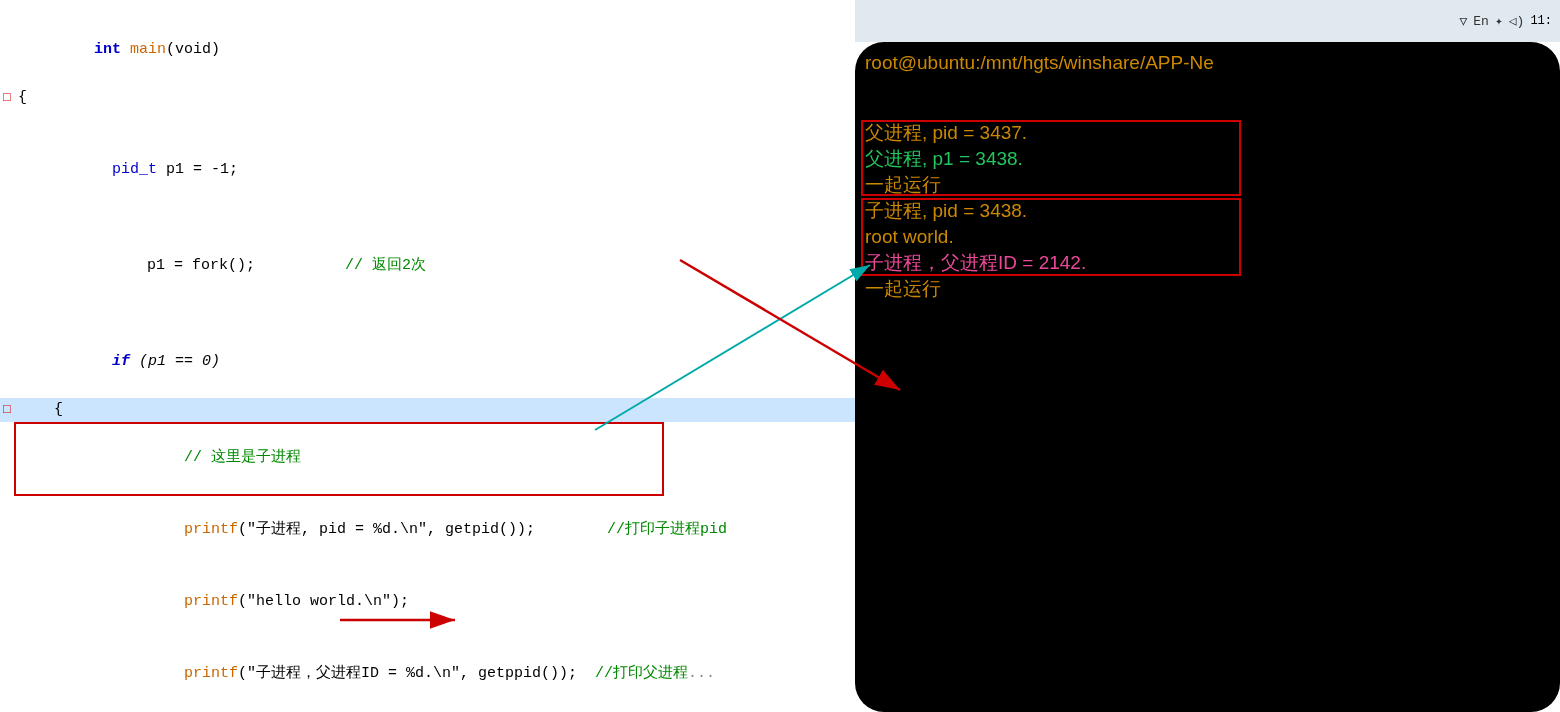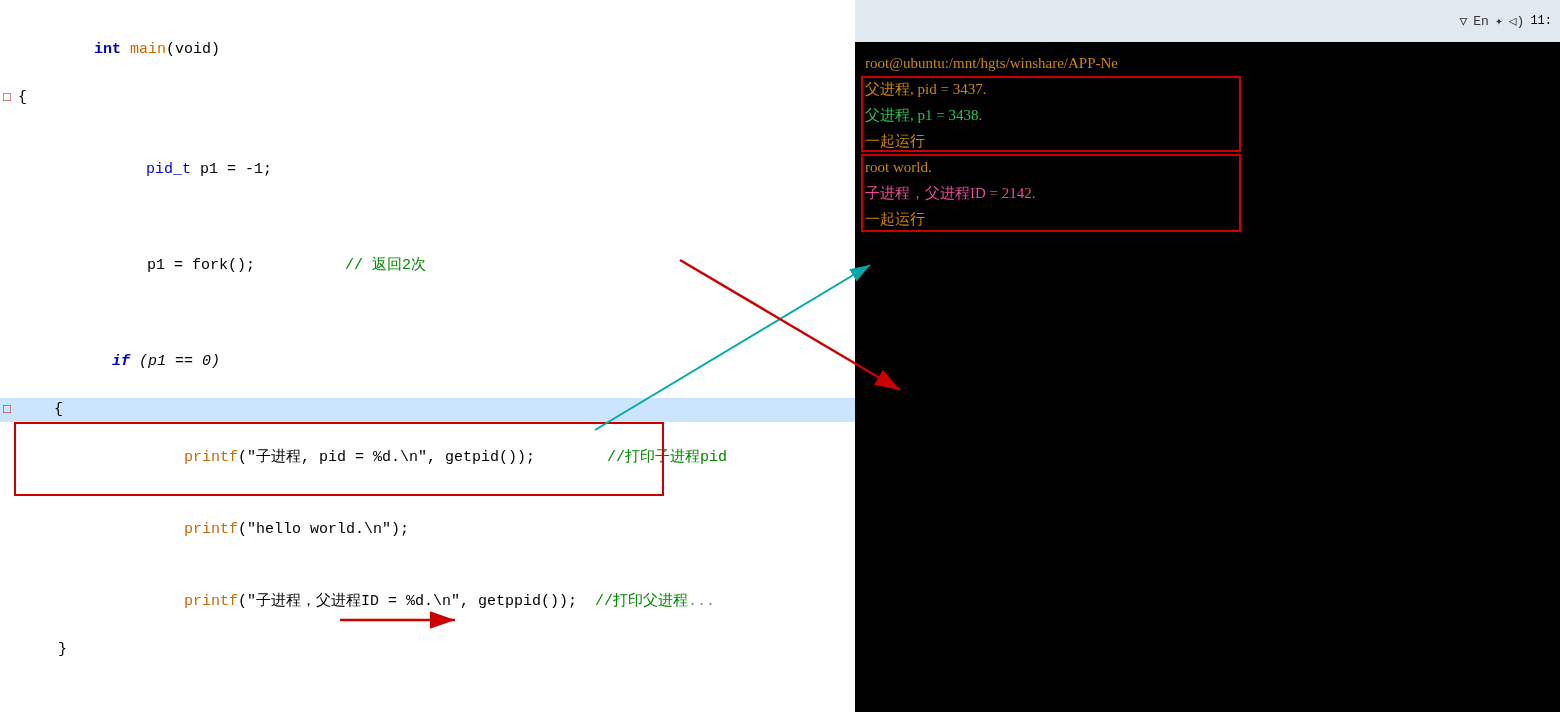--- a/index.html
+++ b/index.html
@@ -84,25 +84,26 @@
     .taskbar-time {
       color: #000000;
       font-size: 12px;
     }
 
     
     #terminal-content {
       flex: 1;
       background: #000000;
       color: #cc8800;
-      font-family: Liberation Serif, serif;
-      font-size: 15px;
+      font-family: Liberation Sans, sans-serif;
+      font-size: 19px;
       padding: 8px 10px;
       position: relative;
       overflow: hidden;
+      border-radius: 29px;
     }
 
     .term-line {
       line-height: 26px;
       white-space: pre;
     }
 
     
     #global-arrows {
       position: fixed;
@@ -145,21 +146,21 @@
       </span>
     </div>
 
     <div class="code-line" style="padding-left: 0px;">
       <span class="line-marker">□</span>
       <span class="code-content normal">{</span>
     </div>
 
     <div class="code-line" style="height: 14px;"></div>
 
-    <div class="code-line" style="padding-left: 34px;">
+    <div class="code-line" style="padding-left: 0;">
       <span class="code-content">
         <span class="normal">    </span><span class="type">pid_t</span><span class="normal"> p1 = -1;</span>
       </span>
     </div>
 
     <div class="code-line" style="height: 14px;"></div>
 
     <div class="code-line" style="padding-left: 35px;">
       <span class="code-content">
         <span class="normal">    p1 = fork();          </span><span class="comment">// 返回2次</span>
@@ -176,20 +177,25 @@
 
     <div class="code-line highlight-blue" style="padding-left: 0px;">
       <span class="line-marker">□</span>
       <span class="code-content normal">    {</span>
     </div>
 
     <div style="position: relative; margin-left: 18px;">
 
       <div class="red-box" style="top: 0; left: -4px; right: -240px; bottom: 0; border: 2px solid #cc0000; position: absolute; z-index: 5; pointer-events: none; width: 650px; height: 74px;"></div>
 
+      <div class="code-line">
+        <span class="code-content">
+          <span class="normal">        </span><span class="comment">// 这里是子进程</span>
+        </span>
+      </div>
       <div class="code-line">
         <span class="code-content">
           <span class="normal">        </span><span class="fn">printf</span><span class="normal">("子进程, pid = %d.\n", getpid());    </span><span class="comment">    //打印子进程pid</span>
         </span>
       </div>
       <div class="code-line">
         <span class="code-content">
           <span class="normal">        </span><span class="fn">printf</span><span class="normal">("hello world.\n");</span>
         </span>
       </div>
@@ -214,29 +220,30 @@
     <span class="taskbar-icon">En</span>
     <span class="taskbar-icon">✦</span>
     <span class="taskbar-icon">◁)</span>
     <span class="taskbar-time">11:</span>
   </div>
 
   <div id="terminal-content">
 
     <div class="term-line" style="color: #cc8800;">root@ubuntu:/mnt/hgts/winshare/APP-Ne</div>
 
-    <div style="position: relative;">
+    <div style="position: relative; margin-top: 44px;">
       <div style="position: absolute; top: 0; left: -4px; width: 380px; height: 76px; border: 2px solid #cc0000; pointer-events: none; z-index: 5;"></div>
       <div class="term-line" style="color: #cc8800;">父进程, pid = 3437.</div>
       <div class="term-line" style="color: #22c55e;">父进程, p1 = 3438.</div>
       <div class="term-line" style="color: #cc8800;">一起运行</div>
     </div>
 
     <div style="position: relative; margin-top: 0;">
       <div style="position: absolute; top: 0; left: -4px; width: 380px; height: 78px; border: 2px solid #cc0000; pointer-events: none; z-index: 5;"></div>
+      <div class="term-line" style="color: #cc8800;">子进程, pid = 3438.</div>
       <div class="term-line" style="color: #cc8800;">root world.</div>
       <div class="term-line" style="color: #ec4899;">子进程，父进程ID = 2142.</div>
     </div>
 
     <div class="term-line" style="color: #cc8800;">一起运行</div>
 
   </div>
 </div>
 
 </body></html>

